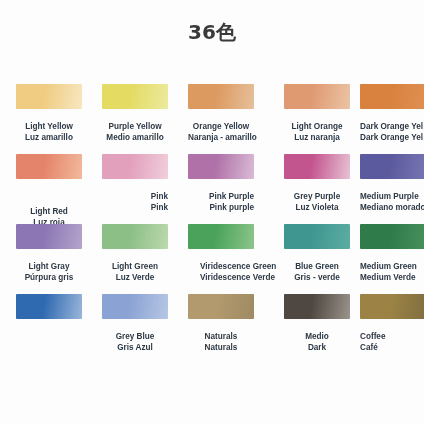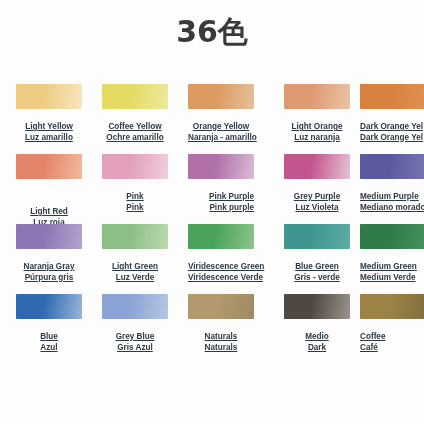--- a/index.html
+++ b/index.html
@@ -19,21 +19,21 @@
     height: 424px;
     position: relative;
     background: #fdfdfd;
   }
   .title {
     position: absolute;
     top: 14px;
     left: 0;
     width: 424px;
     text-align: center;
-    font-size: 30px;
+    font-size: 20px;
     font-weight: bold;
     color: #3a3a3a;
     letter-spacing: 0px;
     font-family: "DejaVu Sans", sans-serif;
     line-height: 36px;
   }
   .grid {
     position: absolute;
     top: 84px;
     left: 0;
@@ -71,21 +71,20 @@
     font-weight: bold;
     white-space: nowrap;
   }
   .cell.c4 .labels {
     text-align: left;
     margin-left: 0px;
     overflow: hidden;
   }
   .lbl-en, .lbl-es {
     display: block;
-    text-decoration: underline;
   }
 </style>
 </head>
 <body style="background: rgb(253, 253, 253);">
 
 <div class="page" style="background: rgb(253, 253, 253);">
 
   <div class="title" style="color: rgb(58, 58, 58);">36色</div>
 
   <div class="grid">
@@ -94,22 +93,22 @@
       <div class="cell c0">
         <div class="swatch" style="background: linear-gradient(100deg, rgb(239, 204, 130) 0%, rgb(239, 204, 130) 42%, rgb(247, 231, 192) 100%);"></div>
         <div class="labels" style="color: rgb(45, 56, 69);">
           <span class="lbl-en">Light Yellow</span>
           <span class="lbl-es">Luz amarillo</span>
         </div>
       </div>
       <div class="cell c1">
         <div class="swatch" style="background: linear-gradient(100deg, rgb(228, 219, 99) 0%, rgb(228, 219, 99) 42%, rgb(236, 234, 158) 100%);"></div>
         <div class="labels" style="color: rgb(45, 56, 69);">
-          <span class="lbl-en">Coffee Yellow</span>
-          <span class="lbl-es">Ochre amarillo</span>
+          <span class="lbl-en">Purple Yellow</span>
+          <span class="lbl-es">Medio amarillo</span>
         </div>
       </div>
       <div class="cell c2">
         <div class="swatch" style="background: linear-gradient(100deg, rgb(220, 154, 97) 0%, rgb(220, 154, 97) 42%, rgb(230, 192, 154) 100%);"></div>
         <div class="labels" style="color: rgb(45, 56, 69);">
           <span class="lbl-en">Orange Yellow</span>
           <span class="lbl-es">Naranja - amarillo</span>
         </div>
       </div>
       <div class="cell c3">
@@ -131,21 +130,21 @@
     <div class="row">
       <div class="cell c0">
         <div class="swatch" style="background: linear-gradient(100deg, rgb(228, 132, 106) 0%, rgb(228, 132, 106) 42%, rgb(242, 185, 156) 100%);"></div>
         <div class="labels" style="color: rgb(45, 56, 69); margin-top: 28px;">
           <span class="lbl-en">Light Red</span>
           <span class="lbl-es">Luz roja</span>
         </div>
       </div>
       <div class="cell c1">
         <div class="swatch" style="background: linear-gradient(100deg, rgb(226, 160, 188) 0%, rgb(226, 160, 188) 42%, rgb(241, 207, 220) 100%);"></div>
-        <div class="labels" style="color: rgb(45, 56, 69);">
+        <div class="labels" style="color: rgb(45, 56, 69); text-align: right;">
           <span class="lbl-en">Pink</span>
           <span class="lbl-es">Pink</span>
         </div>
       </div>
       <div class="cell c2">
         <div class="swatch" style="background: linear-gradient(100deg, rgb(176, 113, 168) 0%, rgb(176, 113, 168) 42%, rgb(217, 188, 214) 100%);"></div>
         <div class="labels" style="color: rgb(45, 56, 69); text-align: right;">
           <span class="lbl-en">Pink Purple</span>
           <span class="lbl-es">Pink purple</span>
         </div>
@@ -163,34 +162,34 @@
           <span class="lbl-en">Medium Purple</span>
           <span class="lbl-es">Mediano morado</span>
         </div>
       </div>
     </div>
 
     <div class="row">
       <div class="cell c0">
         <div class="swatch" style="background: linear-gradient(100deg, rgb(140, 118, 180) 0%, rgb(140, 118, 180) 42%, rgb(179, 164, 204) 100%);"></div>
         <div class="labels" style="color: rgb(45, 56, 69);">
-          <span class="lbl-en">Naranja Gray</span>
+          <span class="lbl-en">Light Gray</span>
           <span class="lbl-es">Púrpura gris</span>
         </div>
       </div>
       <div class="cell c1">
         <div class="swatch" style="background: linear-gradient(100deg, rgb(139, 191, 134) 0%, rgb(139, 191, 134) 42%, rgb(189, 217, 173) 100%);"></div>
         <div class="labels" style="color: rgb(45, 56, 69);">
           <span class="lbl-en">Light Green</span>
           <span class="lbl-es">Luz Verde</span>
         </div>
       </div>
       <div class="cell c2">
         <div class="swatch" style="background: linear-gradient(100deg, rgb(75, 163, 91) 0%, rgb(75, 163, 91) 42%, rgb(141, 197, 139) 100%);"></div>
-        <div class="labels" style="color: rgb(45, 56, 69);">
+        <div class="labels" style="color: rgb(45, 56, 69); margin-left: 12px;">
           <span class="lbl-en">Viridescence Green</span>
           <span class="lbl-es">Viridescence Verde</span>
         </div>
       </div>
       <div class="cell c3">
         <div class="swatch" style="background: linear-gradient(100deg, rgb(63, 150, 144) 0%, rgb(63, 150, 144) 42%, rgb(92, 173, 163) 100%);"></div>
         <div class="labels" style="color: rgb(45, 56, 69);">
           <span class="lbl-en">Blue Green</span>
           <span class="lbl-es">Gris - verde</span>
         </div>
@@ -200,24 +199,20 @@
         <div class="labels" style="color: rgb(45, 56, 69);">
           <span class="lbl-en">Medium Green</span>
           <span class="lbl-es">Medium Verde</span>
         </div>
       </div>
     </div>
 
     <div class="row">
       <div class="cell c0">
         <div class="swatch" style="background: linear-gradient(100deg, rgb(47, 105, 176) 0%, rgb(47, 105, 176) 42%, rgb(154, 182, 218) 100%);"></div>
-        <div class="labels" style="color: rgb(45, 56, 69);">
-          <span class="lbl-en">Blue</span>
-          <span class="lbl-es">Azul</span>
-        </div>
       </div>
       <div class="cell c1">
         <div class="swatch" style="background: linear-gradient(100deg, rgb(139, 163, 212) 0%, rgb(139, 163, 212) 42%, rgb(183, 199, 228) 100%);"></div>
         <div class="labels" style="color: rgb(45, 56, 69);">
           <span class="lbl-en">Grey Blue</span>
           <span class="lbl-es">Gris Azul</span>
         </div>
       </div>
       <div class="cell c2">
         <div class="swatch" style="background: linear-gradient(100deg, rgb(179, 154, 110) 0%, rgb(179, 154, 110) 42%, rgb(158, 138, 99) 100%);"></div>

